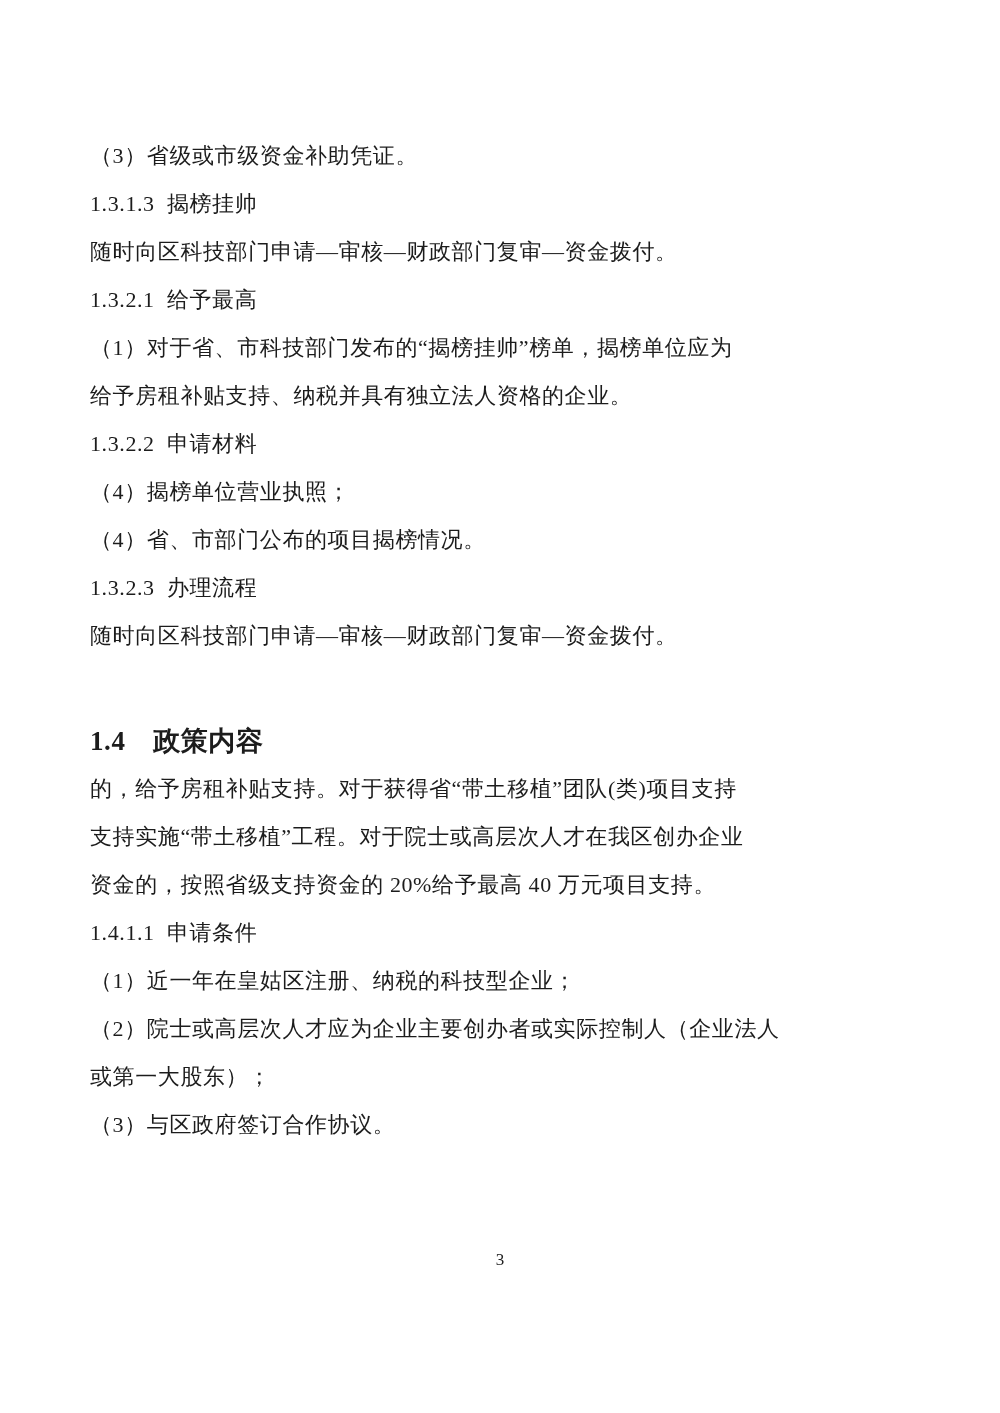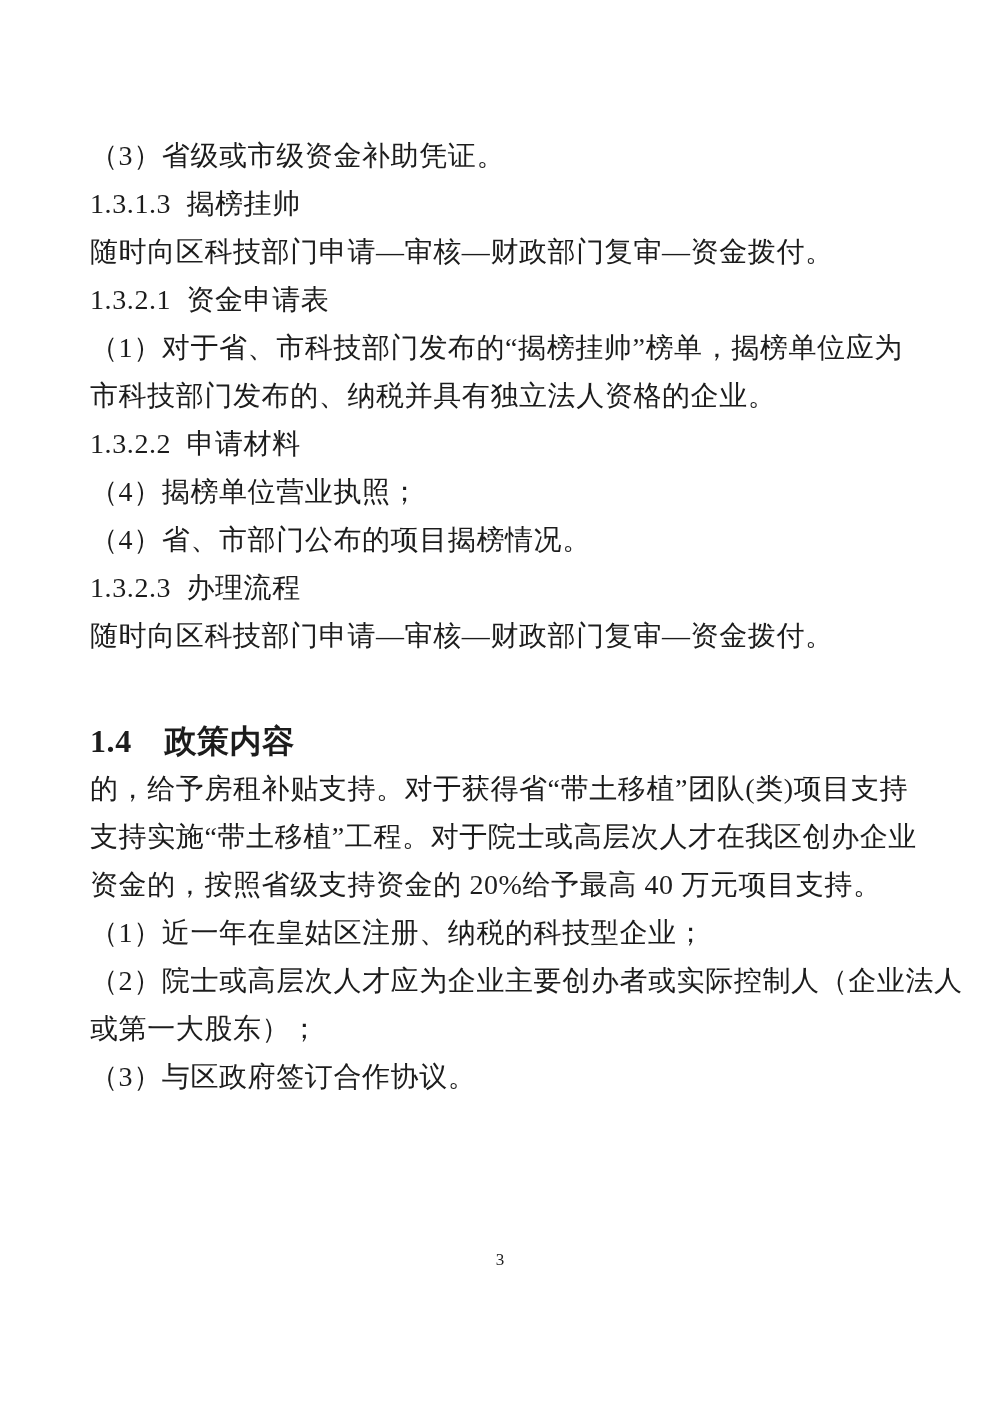--- a/index.html
+++ b/index.html
@@ -16,30 +16,30 @@
     font-family: "Liberation Serif", "DejaVu Serif", serif;
     color: #1c1c1c;
   }
   .content {
     position: absolute;
     left: 90px;
     top: 132px;
     width: 832px;
   }
   .line {
-    font-size: 28px;
+    font-size: 22px;
     line-height: 48px;
     height: 48px;
     letter-spacing: 0.6px;
     white-space: pre;
   }
   .line.heading {
     margin-top: 57px;
     font-weight: bold;
-    font-size: 32px;
+    font-size: 27px;
   }
   .page-number {
     position: absolute;
     left: 0;
     right: 0;
     top: 1248px;
     text-align: center;
     font-size: 17px;
     line-height: 24px;
     color: #222222;
@@ -47,31 +47,32 @@
 </style>
 </head>
 <body>
 
 <div class="page">
   <div class="content">
 
   <div class="line">（3）省级或市级资金补助凭证。</div>
       <div class="line">1.3.1.3  揭榜挂帅</div>
       <div class="line">随时向区科技部门申请—审核—财政部门复审—资金拨付。</div>
-      <div class="line">1.3.2.1  资金申请表</div>
+      <div class="line">1.3.2.1  给予最高</div>
       <div class="line">（1）对于省、市科技部门发布的“揭榜挂帅”榜单，揭榜单位应为</div>
-      <div class="line">市科技部门发布的、纳税并具有独立法人资格的企业。</div>
+      <div class="line">给予房租补贴支持、纳税并具有独立法人资格的企业。</div>
       <div class="line">1.3.2.2  申请材料</div>
       <div class="line">（4）揭榜单位营业执照；</div>
       <div class="line">（4）省、市部门公布的项目揭榜情况。</div>
       <div class="line">1.3.2.3  办理流程</div>
       <div class="line">随时向区科技部门申请—审核—财政部门复审—资金拨付。</div>
       <div class="line heading">1.4　政策内容</div>
       <div class="line">的，给予房租补贴支持。对于获得省“带土移植”团队(类)项目支持</div>
       <div class="line">支持实施“带土移植”工程。对于院士或高层次人才在我区创办企业</div>
       <div class="line">资金的，按照省级支持资金的 20%给予最高 40 万元项目支持。</div>
+      <div class="line">1.4.1.1  申请条件</div>
       <div class="line">（1）近一年在皇姑区注册、纳税的科技型企业；</div>
       <div class="line">（2）院士或高层次人才应为企业主要创办者或实际控制人（企业法人</div>
       <div class="line">或第一大股东）；</div>
       <div class="line">（3）与区政府签订合作协议。</div>
     </div>
   <div class="page-number">3</div>
 </div>
 
 </body></html>

